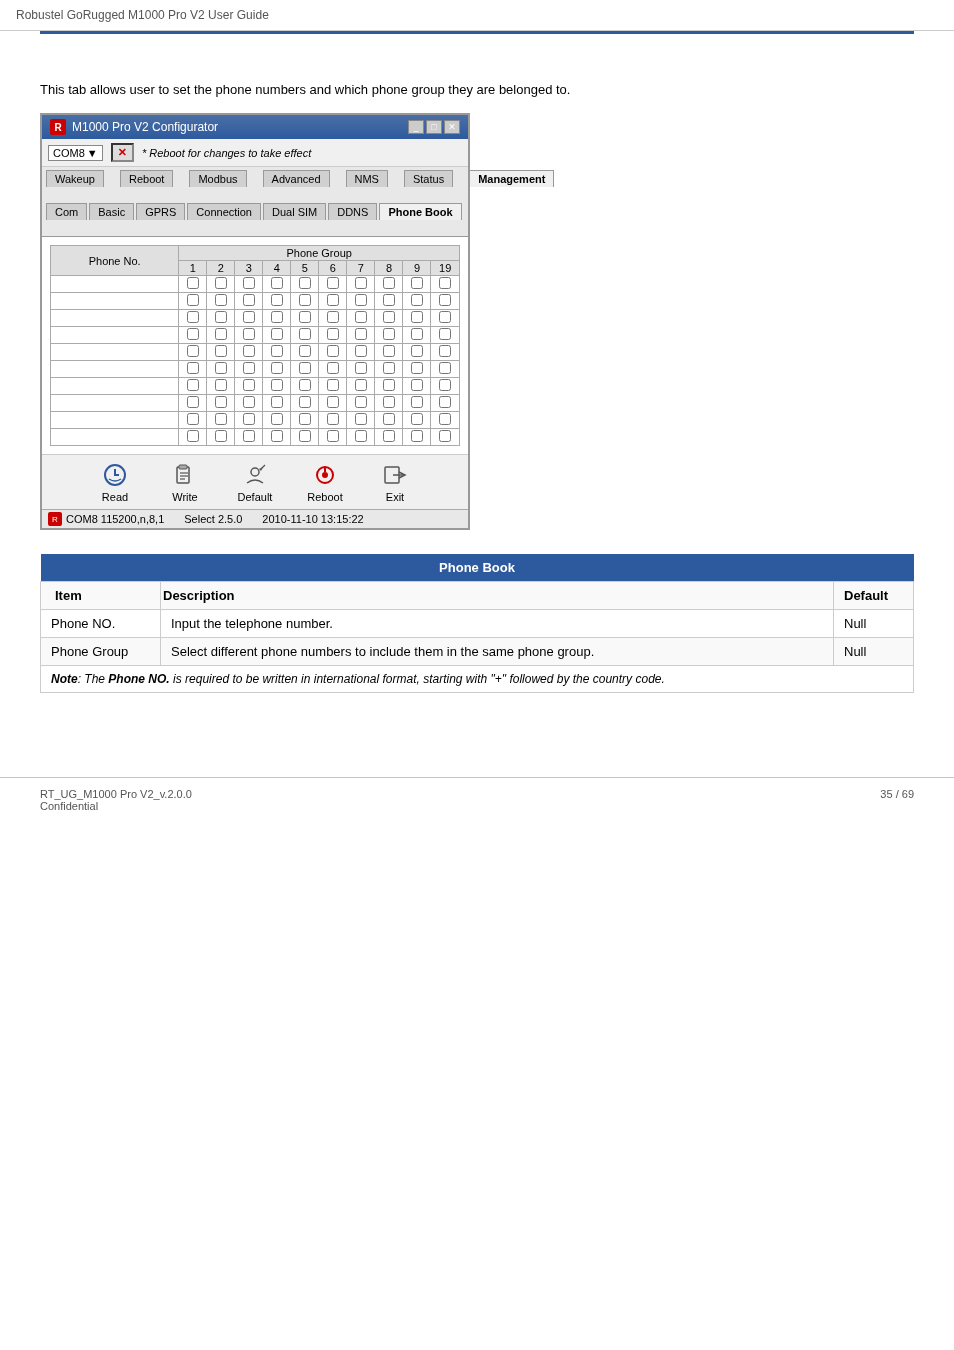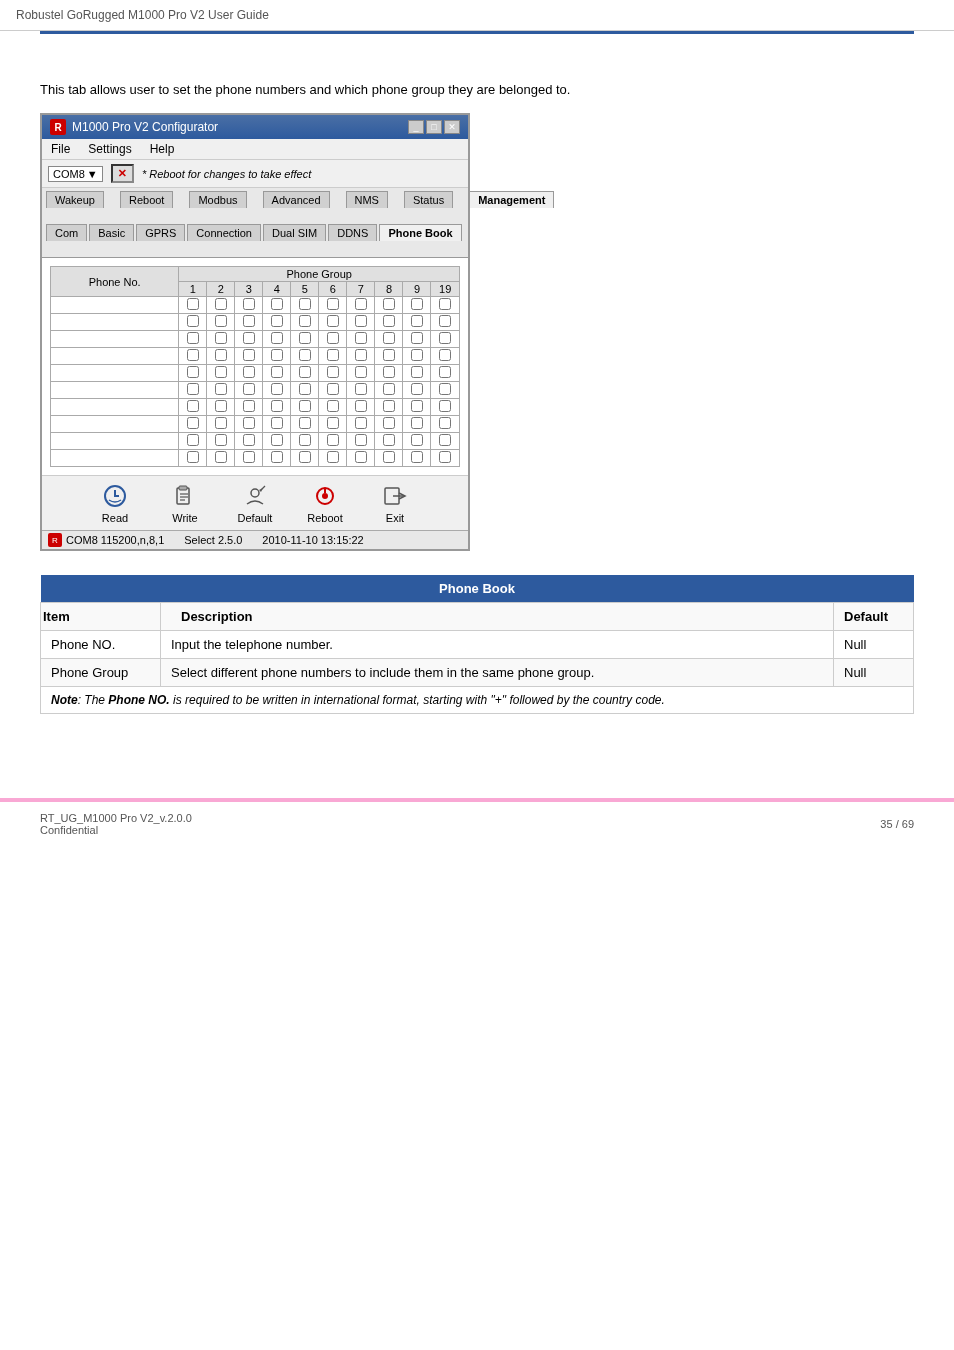--- a/index.html
+++ b/index.html
@@ -313,26 +313,25 @@
       font-size: 12px;
       font-style: italic;
       background: #fff !important;
       border: 1px solid #ccc;
     }
 
     
     .footer {
       margin-top: 60px;
       padding: 10px 40px;
-      border-top: 4px solid #f9a8d4;
+      border-top: 1px solid #f9a8d4;
       display: flex;
       justify-content: space-between;
       font-size: 11px;
       color: #555;
-      align-items: center;
     }
 
     .footer-left, .footer-center, .footer-right {
       width: 33%;
     }
 
     .footer-center {
       text-align: center;
     }
 
@@ -369,25 +368,20 @@
         </div>
         <span>M1000 Pro V2 Configurator</span>
       </div>
       <div class="titlebar-controls">
         <div class="titlebar-btn">_</div>
         <div class="titlebar-btn">□</div>
         <div class="titlebar-btn">✕</div>
       </div>
     </div>
 
-    <div class="menu-bar">
-      <span class="menu-item">File</span>
-      <span class="menu-item">Settings</span>
-      <span class="menu-item">Help</span>
-    </div>
 
     <div class="toolbar-row">
       <div class="com-select">
         <span>COM8</span>
         <span>▼</span>
       </div>
       <div class="x-btn">✕</div>
       <span class="reboot-notice">* Reboot for changes to take effect</span>
     </div>
 
@@ -632,22 +626,22 @@
   </div>
 
   <table class="info-table">
     <thead>
       <tr>
         <th colspan="3">
           <span>Phone Book</span>
         </th>
       </tr>
       <tr style="background:#e0e0e0;">
-        <td class="col-item" style="border:1px solid #ccc; font-weight:bold; padding:6px 2px;">Item</td>
-        <td class="col-desc" style="border:1px solid #ccc; font-weight:bold; padding:6px 20px;">Description</td>
+        <td class="col-item" style="border:1px solid #ccc; font-weight:bold; padding:6px 14px;">Item</td>
+        <td class="col-desc" style="border:1px solid #ccc; font-weight:bold; padding:6px 2px;">Description</td>
         <td class="col-default" style="border:1px solid #ccc; font-weight:bold; padding:6px 10px;">Default</td>
       </tr>
     </thead>
     <tbody id="info-tbody">
     <tr>
           <td class="col-item">Phone NO.</td>
           <td class="col-desc">Input the telephone number.</td>
           <td class="col-default">Null</td>
         </tr>
         <tr style="background: rgb(249, 249, 249);">

